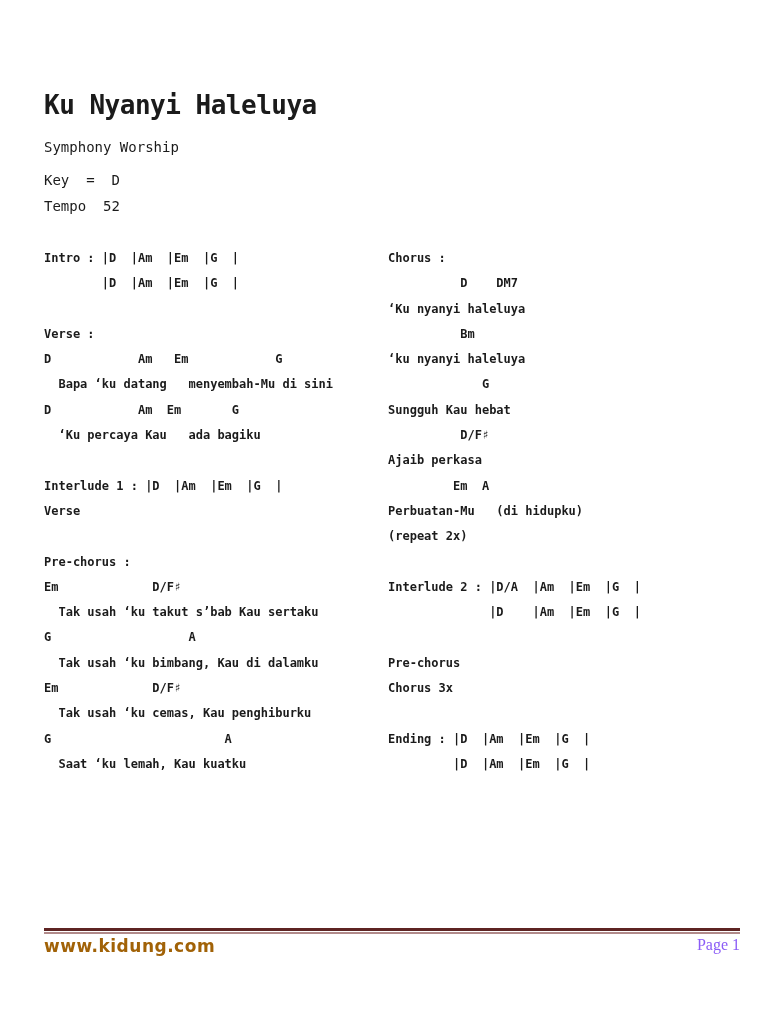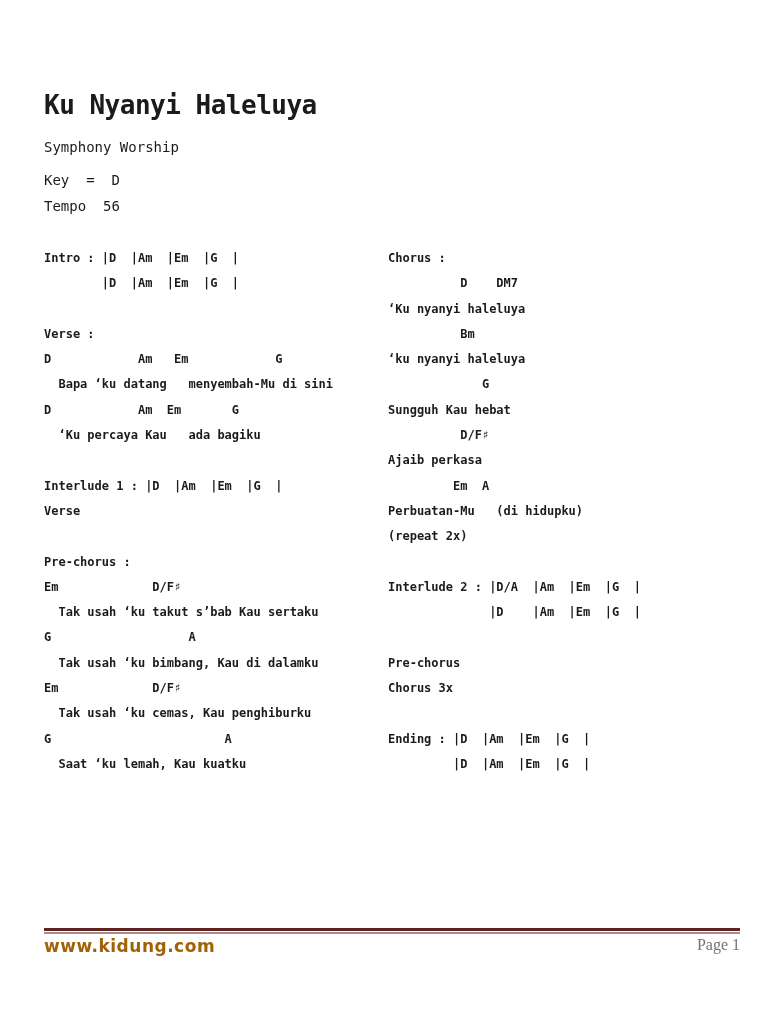--- a/index.html
+++ b/index.html
@@ -43,33 +43,33 @@
   .footer-row {
     position: absolute; left: 44px; right: 28px; top: 936px;
     display: flex; justify-content: space-between; align-items: flex-start;
   }
   .site-text {
     font-family: "DejaVu Sans", "Liberation Sans", sans-serif;
     font-size: 17px; font-weight: bold; letter-spacing: 0.5px; color: #a16207;
   }
   .page-num {
     font-family: "Liberation Serif", "DejaVu Serif", serif;
-    font-size: 16px; color: #737373;
+    font-size: 16px; color: #8b5cf6;
   }
 </style>
 </head>
 <body>
 
 <div class="page">
 
   <h1 class="song-title">Ku Nyanyi Haleluya</h1>
 
   <div class="meta artist">Symphony Worship</div>
   <div class="meta key">Key  =  D</div>
-  <div class="meta tempo">Tempo  56</div>
+  <div class="meta tempo">Tempo  52</div>
 
   <div class="sheet">
     <pre class="col-left">Intro : |D  |Am  |Em  |G  |
         |D  |Am  |Em  |G  |
 
 Verse :
 D            Am   Em            G
   Bapa ‘ku datang   menyembah-Mu di sini
 D            Am  Em       G
   ‘Ku percaya Kau   ada bagiku

